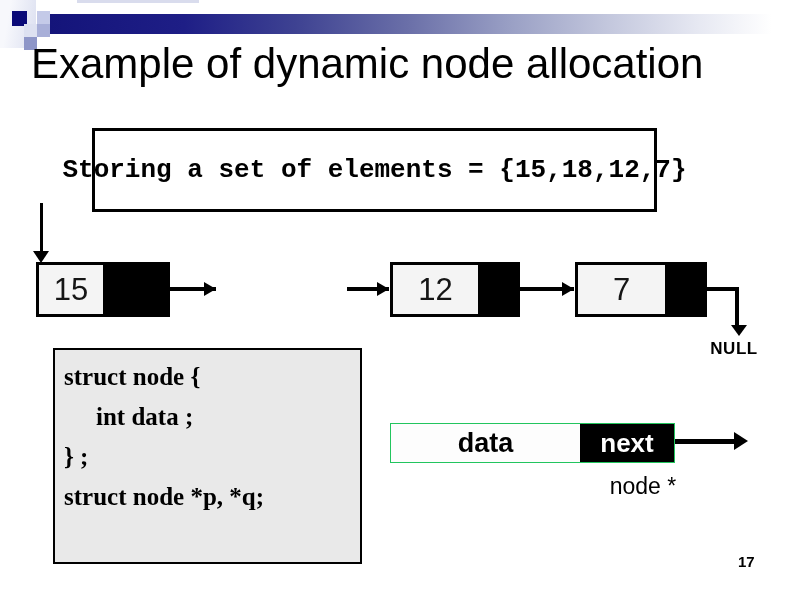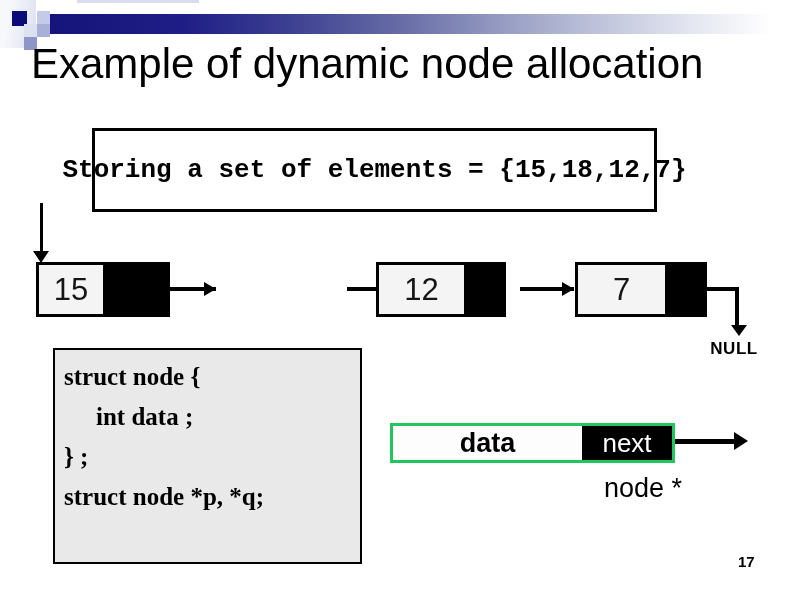--- a/index.html
+++ b/index.html
@@ -62,33 +62,33 @@
   
   .code-box { position:absolute; left:53px; top:348px; width:309px; height:216px;
               background:#e9e9e9; border:2px solid #000; box-sizing:border-box;
               padding:7px 0 12px 9px; }
   .code-line { font-family:"Liberation Serif", serif; font-weight:bold; font-size:25px;
                line-height:40px; color:#000; white-space:nowrap; }
   .code-line.indent { margin-left:32px; }
 
   
   .field-box { position:absolute; left:390px; top:423px; width:285px; height:40px;
-               border:3px solid #22c55e; background:#000; box-sizing:border-box; display:flex; }
+               border:1px solid #22c55e; background:#000; box-sizing:border-box; display:flex; }
   .field-data { width:189px; background:#fdfdfd; display:flex; align-items:center;
                 justify-content:center; font-size:27px; font-weight:bold; color:#000; }
   .field-next { flex:1; background:#000; display:flex; align-items:center;
-                justify-content:center; font-size:26px; color:#fff; }
+                justify-content:center; font-size:26px; color:#fff;font-weight:bold; }
   .field-arrow { position:absolute; left:675px; top:439px; width:60px; height:5px; background:#000; }
   .field-arrow::after { content:""; position:absolute; right:-13px; top:-7px; width:0; height:0;
                         border-left:14px solid #000; border-top:9px solid transparent;
                         border-bottom:9px solid transparent; }
   .type-int  { position:absolute; left:458px; top:473px; width:68px; text-align:center;
                font-size:27px; color:#000; }
   .type-node { position:absolute; left:588px; top:473px; width:110px; text-align:center;
-               font-size:27px; color:#000; white-space:nowrap; }
+               font-size:23px; color:#000; white-space:nowrap; }
 
   
   .page-num { position:absolute; left:738px; top:553px; font-size:15px; font-weight:bold; color:#000; }
 </style>
 </head>
 <body>
 
 <div class="slide">
 
   <div class="deco-strip"></div>
@@ -110,21 +110,21 @@
   <div class="head-tri"></div>
 
   <div class="node" style="left:36px;width:134px">
     <div class="val" style="width:64px">15</div>
     <div class="ptr"></div>
   </div>
   <div class="h-arrow" style="left:170px;top:287px;width:46px"></div>
 
   <div class="h-arrow" style="left:347px;top:287px;width:42px"></div>
 
-  <div class="node" style="left:376px;width:130px">
+  <div class="node" style="left:390px;width:130px">
     <div class="val" style="width:85px">12</div>
     <div class="ptr"></div>
   </div>
   <div class="h-arrow" style="left:520px;top:287px;width:54px"></div>
 
   <div class="node" style="left:575px;width:132px">
     <div class="val" style="width:87px">7</div>
     <div class="ptr"></div>
   </div>
 

